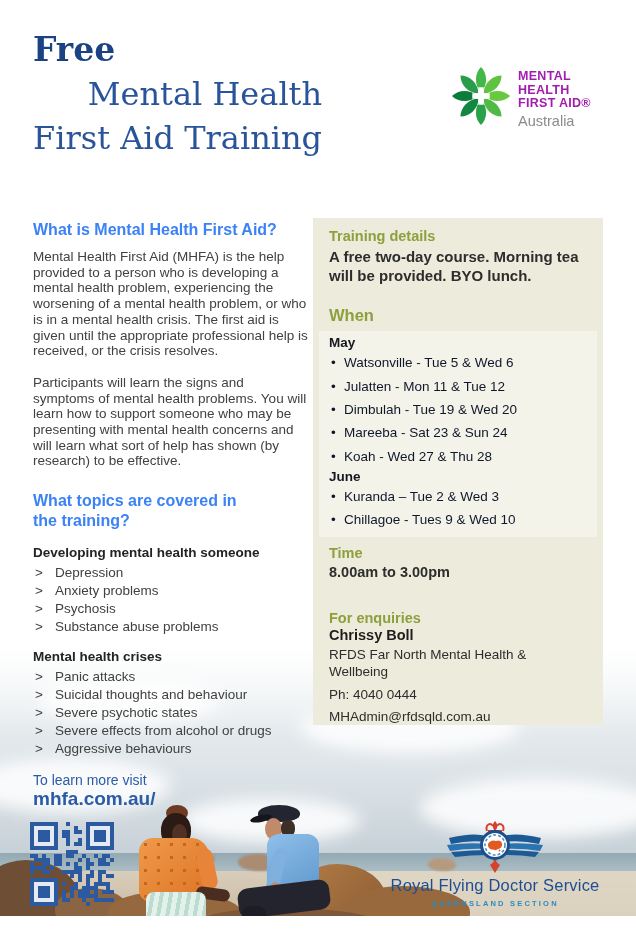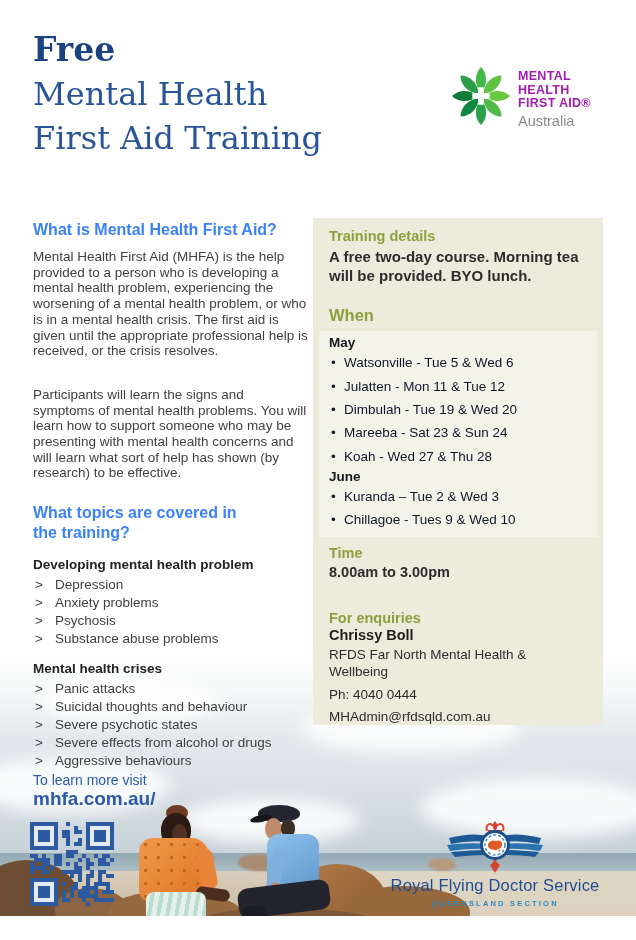--- a/index.html
+++ b/index.html
@@ -2,33 +2,33 @@
 <html><head>
 <meta charset="utf-8">
 <style>
   html,body { margin:0; padding:0; background:#fff; }
   .page { position:relative; width:636px; height:916px; background:#ffffff;
           font-family:"Liberation Sans", sans-serif; overflow:hidden; }
 
   
   .title { position:absolute; left:33px; top:28px; font-family:"DejaVu Serif", serif; }
   .title-l1 { font-size:33px; font-weight:bold; color:#1b4282; line-height:44px; }
-  .title-l2 { font-size:32px; font-weight:normal; color:#29549a; line-height:44px; }
+  .title-l2 { font-size:32px; font-weight:normal; color:#29549a; line-height:44px;text-align:right; }
 
   .mhfa { position:absolute; left:450px; top:60px; width:186px; height:80px; }
   .mhfa-flower { position:absolute; left:0; top:2px; }
   .mhfa-text { position:absolute; left:68px; top:10px; }
   .mhfa-line { font-size:12.5px; font-weight:bold; color:#a21caf; line-height:13.5px; letter-spacing:.3px; }
   .mhfa-aus  { font-size:14.5px; color:#8a8b8e; margin-top:2px; }
 
   
   .leftcol { position:absolute; left:33px; top:220px; width:276px; color:#414141; }
   .h-blue { font-size:16px; font-weight:bold; color:#3b82f6; line-height:20px; }
   .para { font-size:13.5px; line-height:15.7px; margin-top:9px; }
-  .para + .para { margin-top:28px; }
+  .para + .para { margin-top:16px; }
   .topics { margin-top:22px; }
   .group-title { font-size:13.5px; font-weight:bold; color:#232323; margin-top:14px; }
   .tlist { margin-top:5px; }
   .titem { position:relative; font-size:13.5px; line-height:15.5px; padding-left:22px; margin-top:2.5px; }
   .titem::before { content:">"; position:absolute; left:2px; top:0; color:#414141; }
 
   
   .box { position:absolute; left:313px; top:218px; width:290px; height:507px;
          background:#ecebdc; padding:10px 16px; box-sizing:border-box; color:#2d2d2d; }
   .olive { color:#8da03d; font-weight:bold; font-size:14.5px; line-height:17px; }
@@ -178,21 +178,21 @@
   <div class="leftcol">
     <div class="h-blue">What is Mental Health First Aid?</div>
     <div class="para">Mental Health First Aid (MHFA) is the help provided to a person who is developing a mental health problem, experiencing the worsening of a mental health problem, or who is in a mental health crisis. The first aid is given until the appropriate professional help is received, or the crisis resolves.</div>
     <div class="para">Participants will learn the signs and symptoms of mental health problems. You will learn how to support someone who may be presenting with mental health concerns and will learn what sort of help has shown (by research) to be effective.</div>
 
     <div class="h-blue topics">
       <div>What topics are covered in</div>
       <div>the training?</div>
     </div>
 
-    <div class="group-title">Developing mental health problem</div>
+    <div class="group-title">Developing mental health someone</div>
     <div class="tlist">
       <div class="titem">Depression</div>
       <div class="titem">Anxiety problems</div>
       <div class="titem">Psychosis</div>
       <div class="titem">Substance abuse problems</div>
     </div>
 
     <div class="group-title">Mental health crises</div>
     <div class="tlist">
       <div class="titem">Panic attacks</div>

